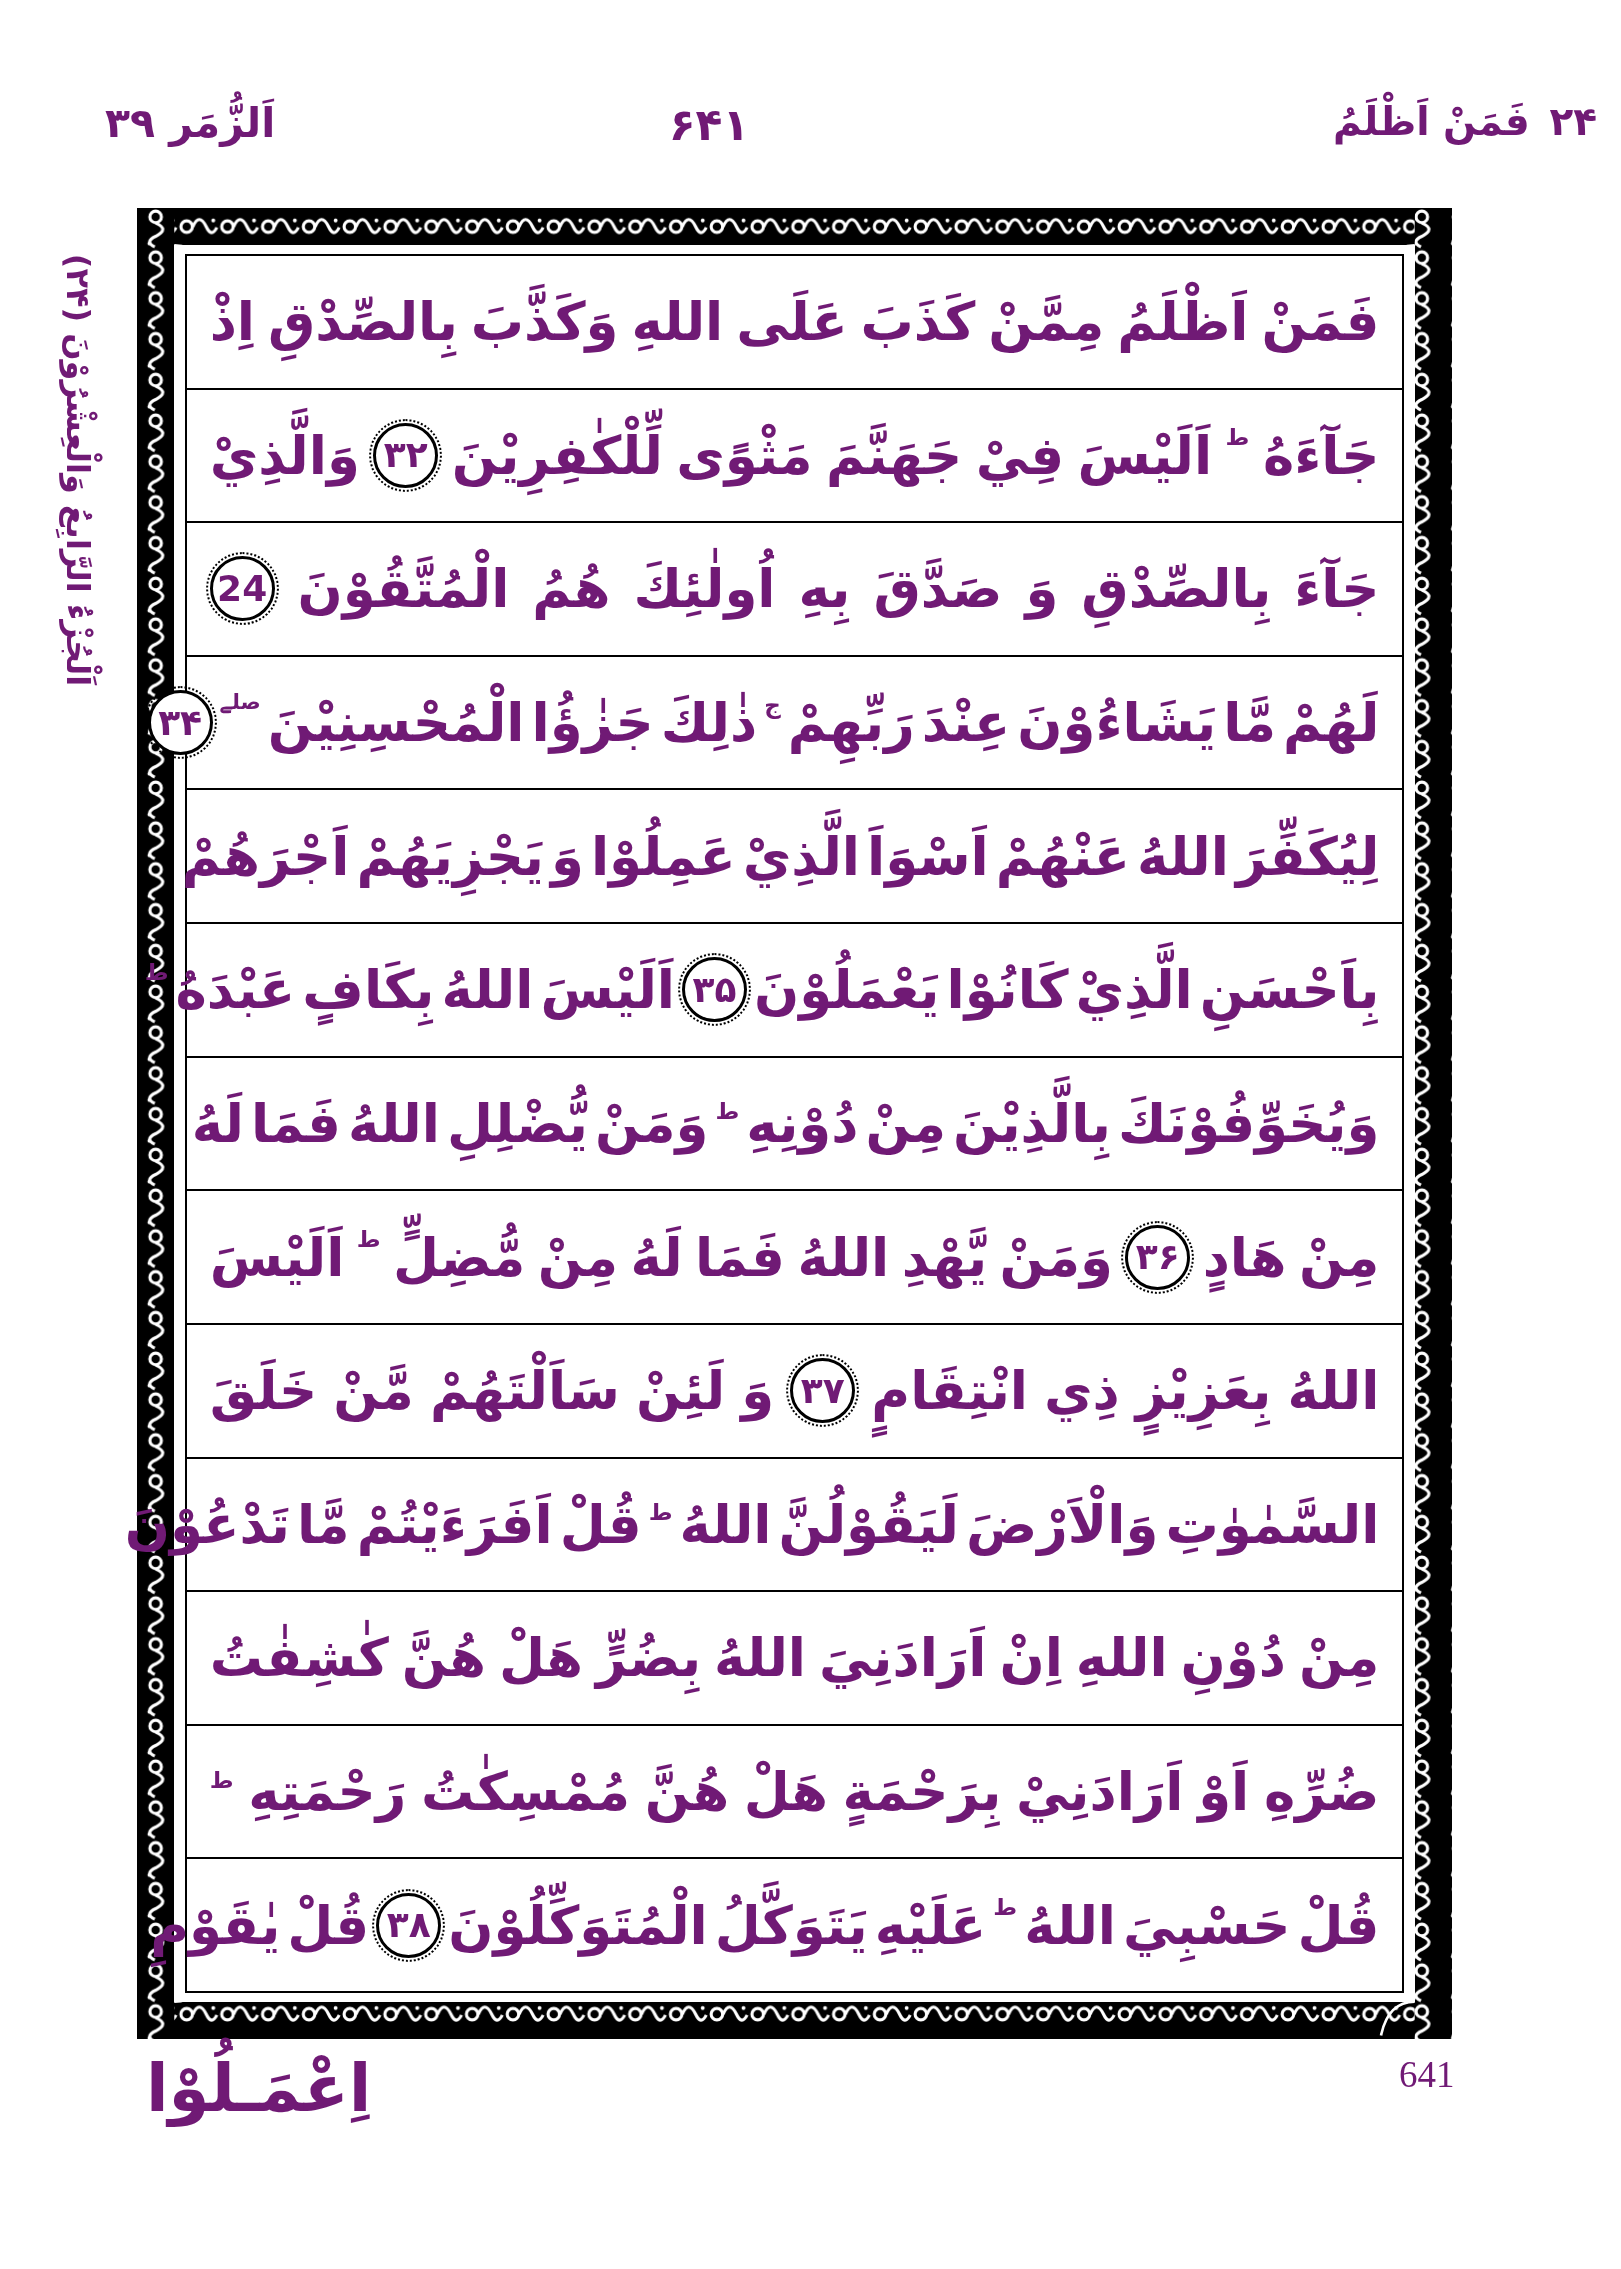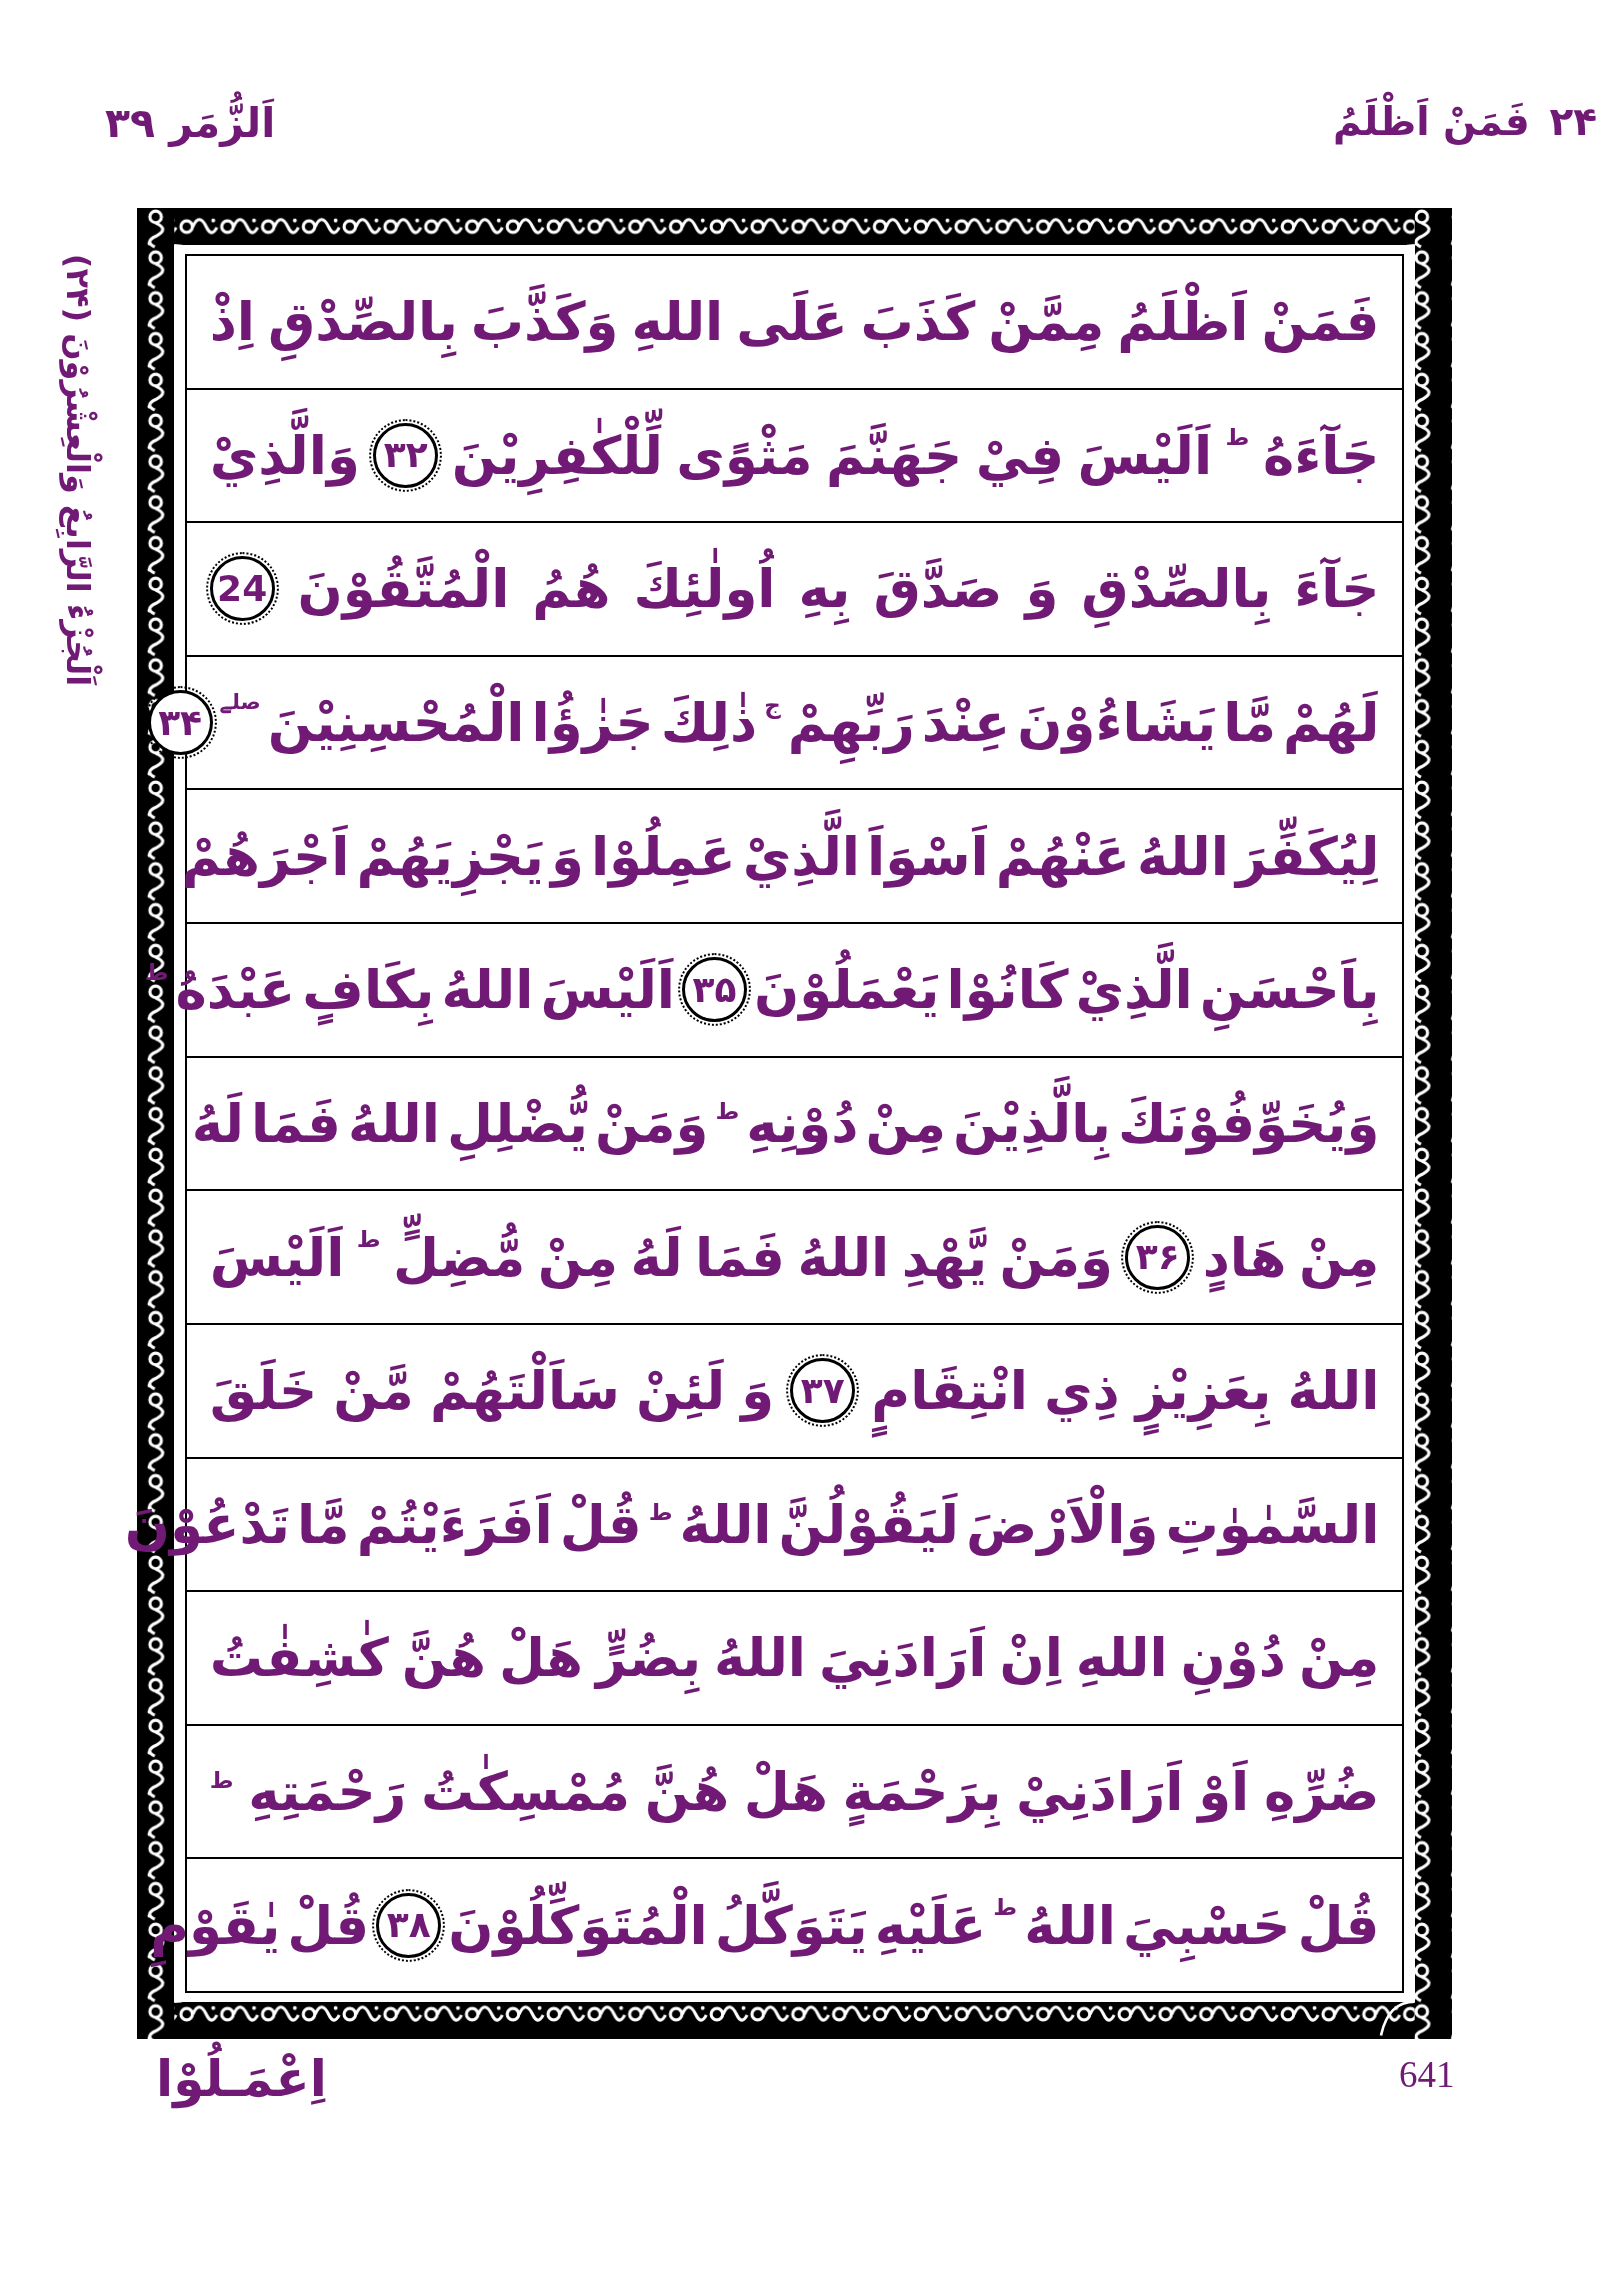--- a/index.html
+++ b/index.html
@@ -34,34 +34,35 @@
   .pause{font-size:23px;font-weight:bold;align-self:flex-start;margin-top:3.5px;flex:0 0 auto;}
   .waqf{font-size:21px;font-weight:bold;align-self:flex-start;margin-top:1.8px;flex:0 0 auto;}
   .vmark{
     flex:0 0 auto;width:59px;height:59px;border:3.5px solid #000;border-radius:50%;
     outline:2.7px dotted #000;outline-offset:2.7px;
     display:flex;align-items:center;justify-content:center;
     font-size:36px;font-weight:bold;background:#fff;
   }
   
   .foot{position:absolute;font-weight:bold;direction:rtl;white-space:nowrap;}
-  .foot-catchword{left:156px;top:2050px;font-size:50px;}
+  .foot-catchword{left:146px;top:2050px;font-size:66px;}
   .foot-manzil{left:0;right:0;top:2050px;text-align:center;font-size:34px;}
   .foot-manzil sup{font-size:21px;}
   .foot-page{left:1399px;top:2053px;font-size:37px;font-family:Liberation Serif, serif;font-weight:normal;direction:ltr;}
 </style>
 </head>
 <body>
 
 <div class="page">
 
   <div class="hdr hdr-surah">
     <span>اَلزُّمَر</span>
     <span>۳۹</span>
   </div>
+  <div class="hdr hdr-page">۶۴۱</div>
   <div class="hdr hdr-juz">
     <span>۲۴</span>
     <span>فَمَنْ اَظْلَمُ</span>
   </div>
 
   <div class="margin-note">اَلْجُزْءُ الرَّابِعُ وَالْعِشْرُوْنَ (۲۴)</div>
 
   <div class="frame">
     <svg class="borders" width="1315" height="1831" viewBox="0 0 1483 2065" aria-hidden="true">
       <defs>

